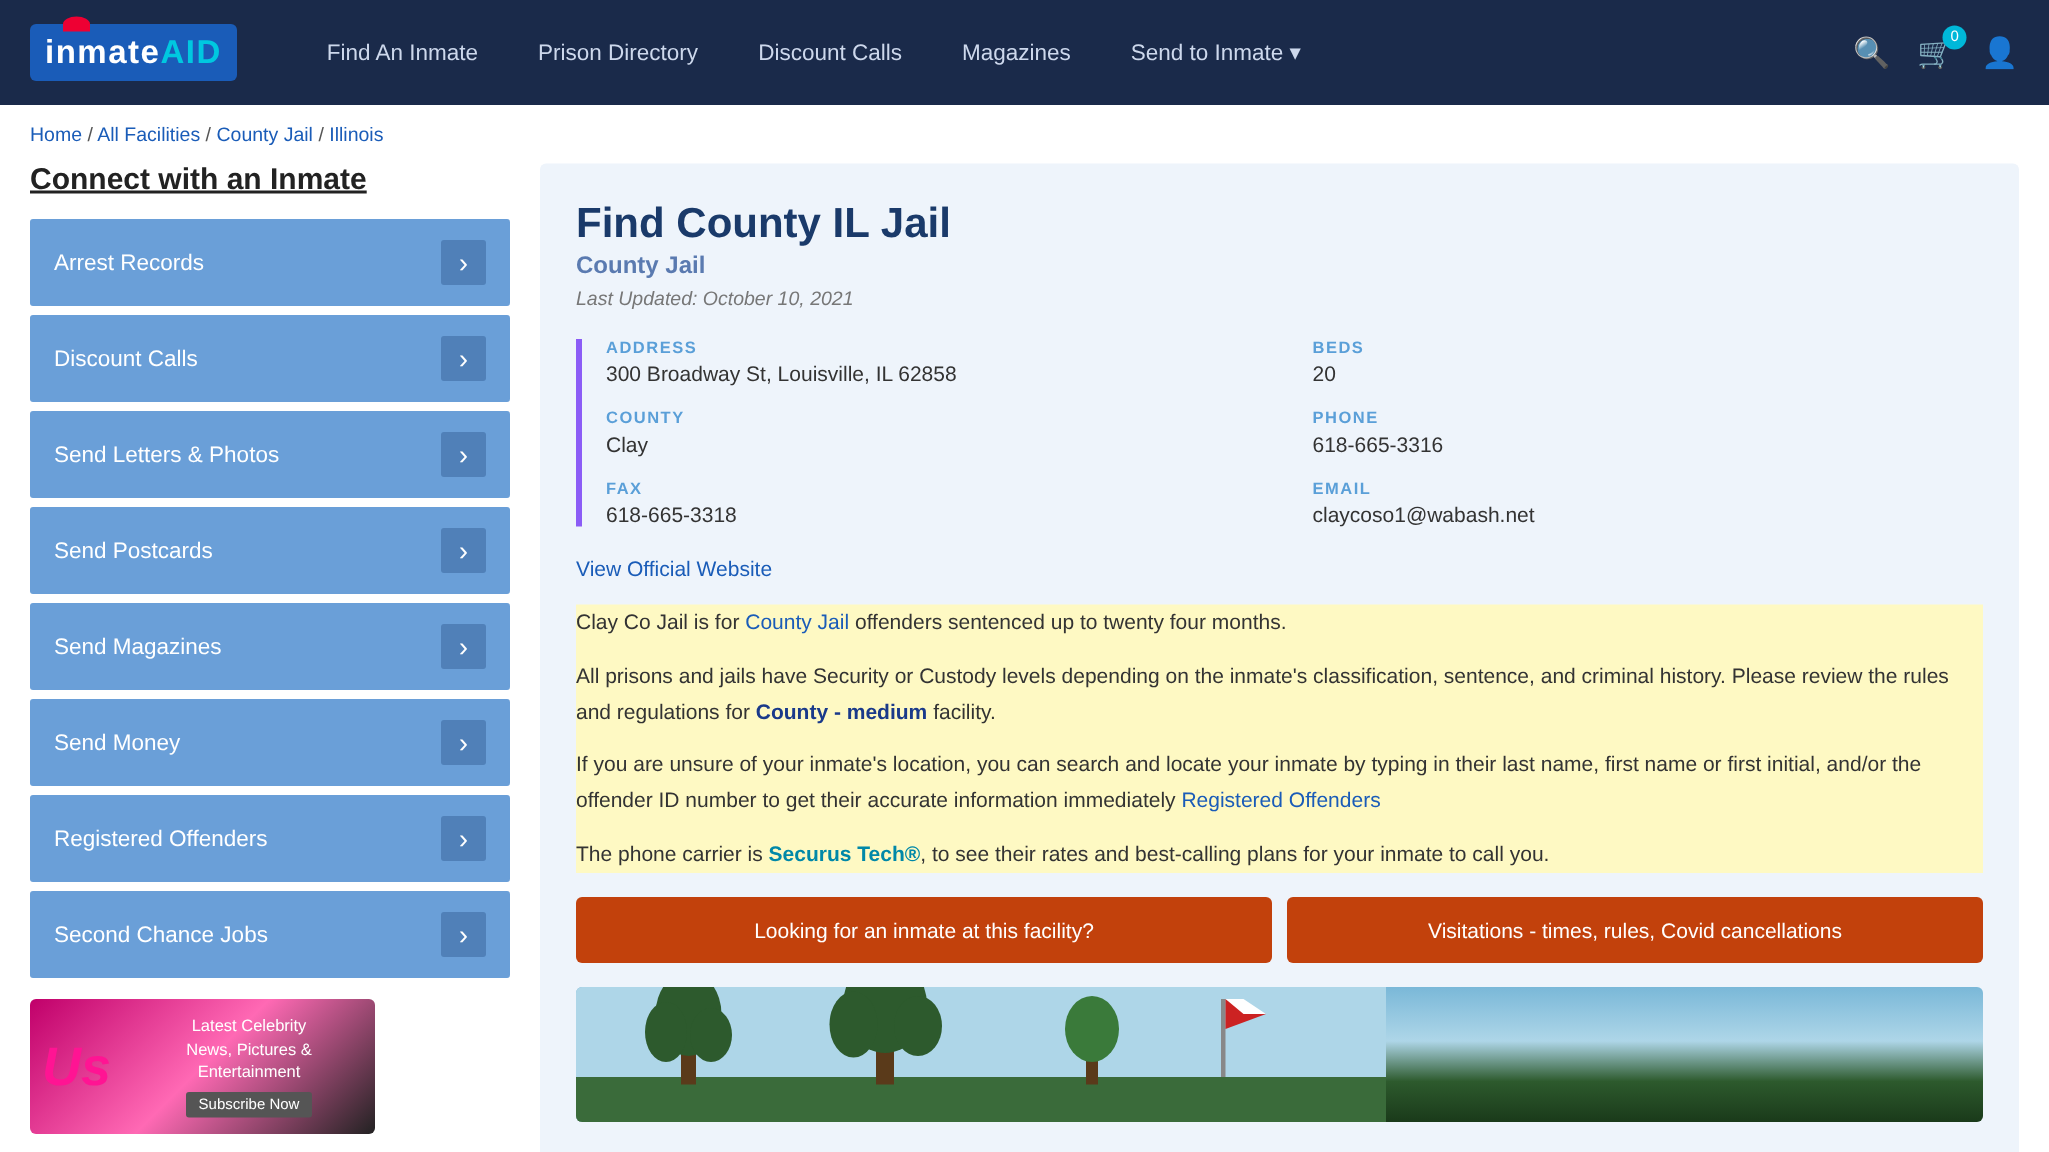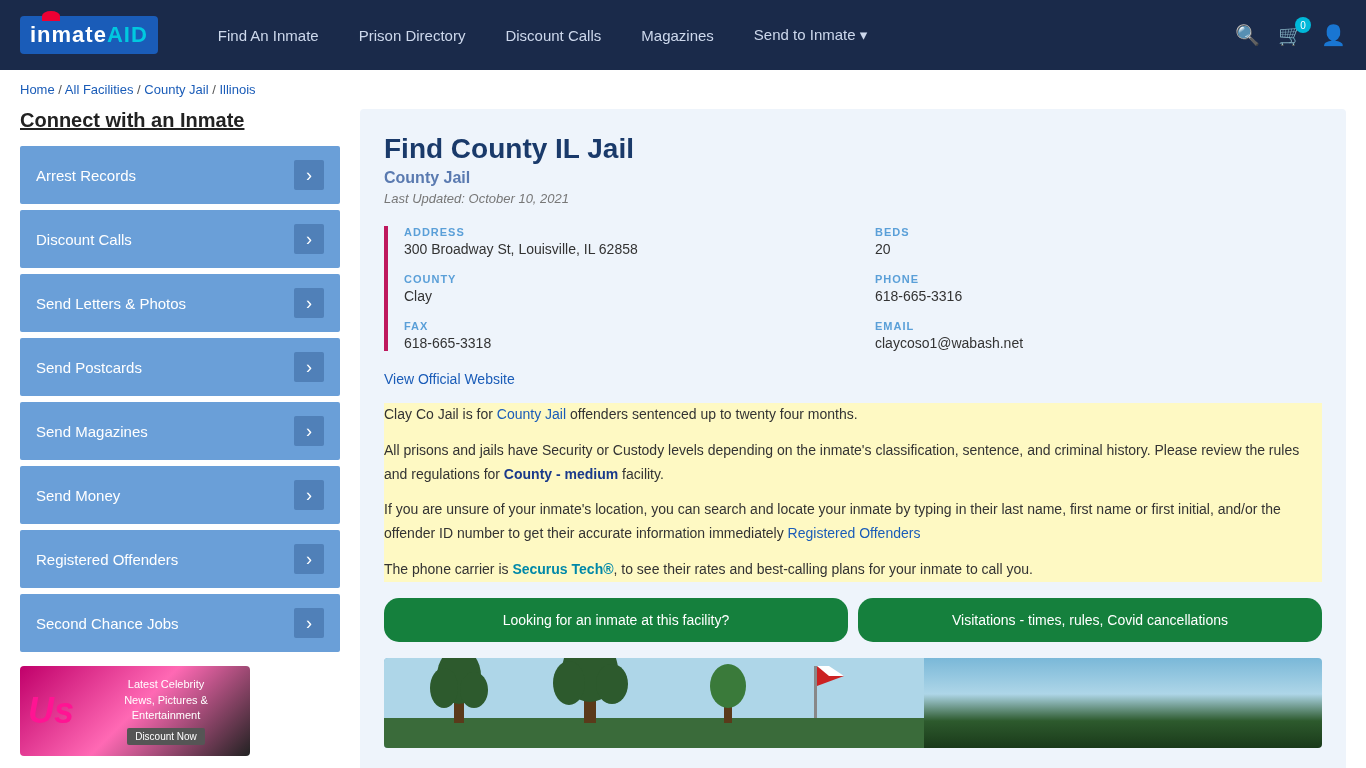--- a/index.html
+++ b/index.html
@@ -182,21 +182,21 @@
       color: #777;
       font-size: 13px;
       margin-bottom: 20px;
     }
 
     
     .info-grid {
       display: grid;
       grid-template-columns: 1fr 1fr;
       gap: 16px 24px;
-      border-left: 4px solid #be185d;
+      border-left: 4px solid #8b5cf6;
       padding-left: 16px;
       margin-bottom: 20px;
     }
     .info-label {
       font-size: 11px;
       font-weight: bold;
       color: #5a9fd8;
       letter-spacing: 1px;
       text-transform: uppercase;
       margin-bottom: 3px;
@@ -225,27 +225,27 @@
     .desc-link-navy { color: #1a3a8a; font-weight: bold; text-decoration: none; }
     .desc-link-teal { color: #0088a8; font-weight: bold; text-decoration: none; }
 
     
     .action-buttons {
       display: flex;
       gap: 10px;
       margin-bottom: 16px;
     }
     .btn-green {
-      background: #15803d;
+      background: #c2410c;
       color: #fff;
       border: none;
       padding: 14px 22px;
       font-size: 14px;
       cursor: pointer;
-      border-radius: 15px;
+      border-radius: 4px;
       flex: 1;
     }
 
     
     .facility-image-preview {
       width: 100%;
       height: 90px;
       background: linear-gradient(180deg, #7ab8d8 0%, #aed6e8 40%, #2d5a2d 70%, #1a3a1a 100%);
       border-radius: 4px;
       overflow: hidden;
@@ -330,21 +330,21 @@
       <span class="sidebar-item-label">Second Chance Jobs</span>
       <span class="sidebar-chevron">›</span>
     </div>
 
     <div class="sidebar-ad">
       <div class="ad-us-logo">Us</div>
       <div class="ad-text">
         <div>Latest Celebrity</div>
         <div>News, Pictures &amp;</div>
         <div>Entertainment</div>
-        <button class="ad-sub-btn">Discount Now</button>
+        <button class="ad-sub-btn">Subscribe Now</button>
       </div>
     </div>
   </div>
 
   <div class="content">
     <h1 class="facility-title">Find County IL Jail</h1>
     <div class="facility-subtitle">County Jail</div>
     <div class="facility-updated">Last Updated: October 10, 2021</div>
 
     <div class="info-grid">

